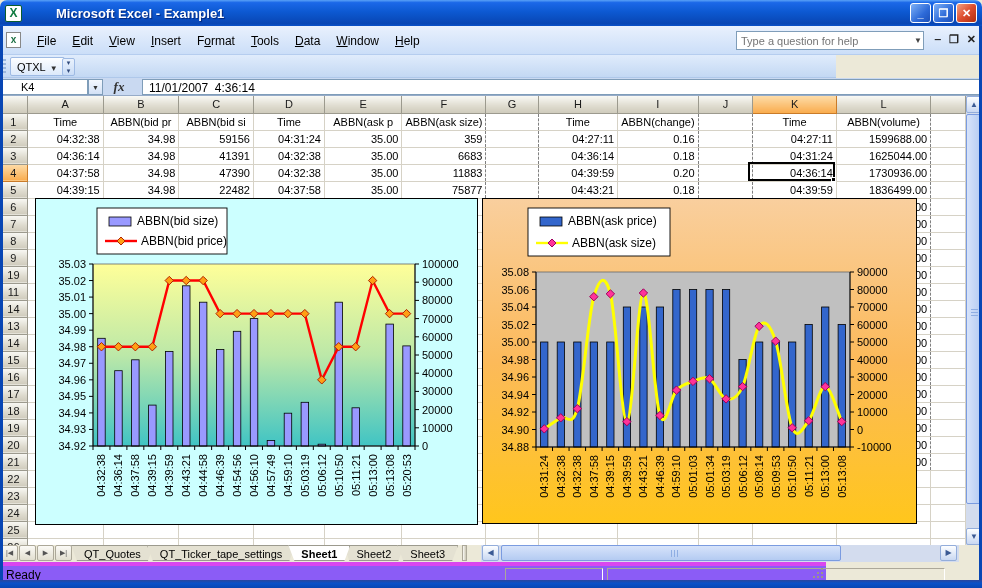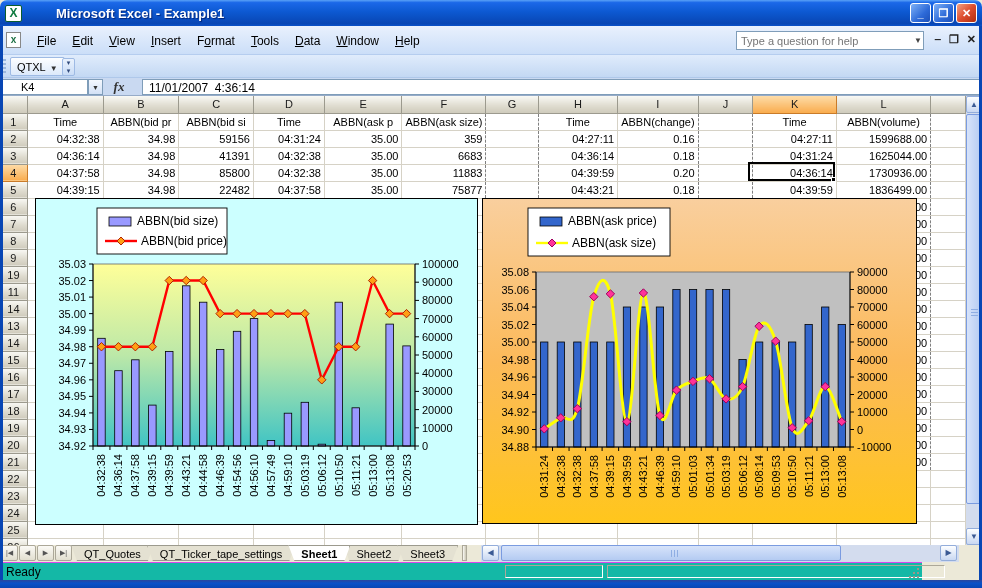--- a/index.html
+++ b/index.html
@@ -26,21 +26,21 @@
   .doc-icon { width:15px; height:16px; background:#fff; border:1px solid #888; margin:0 8px 0 6px;
     color:#1E7145; font-size:10px; font-weight:bold; text-align:center; line-height:14px; }
   .menu-item { font-size:12px; color:#000; padding:4px 8px; cursor:default; }
   #question-box { position:absolute; right:58px; top:5px; width:188px; height:19px; border:1px solid #7F9DB9;
     background:#fff; font-size:11px; color:#7b7b7b; padding:2px 14px 2px 4px; }
   #question-arrow { position:absolute; right:60px; top:10px; font-size:8px; color:#444; }
   #book-btns { position:absolute; right:6px; top:7px; display:flex; gap:8px; color:#222;
     font-size:11px; font-weight:bold; }
 
   
-  #toolbar { position:absolute; left:0; top:55px; width:982px; height:23px;
+  #toolbar { position:absolute; left:0; top:55px; width:836px; height:23px;
     background:linear-gradient(180deg,#E0ECFC,#C3D8F3); border-bottom:1px solid #AFC8EA; }
   .grip { position:absolute; left:3px; top:4px; width:3px; height:15px;
     background:repeating-linear-gradient(180deg,#9AB6DC 0 2px,transparent 2px 4px); }
   #qtxl-btn { position:absolute; left:10px; top:2px; height:19px; padding:2px 6px;
     border:1px solid #9EBAE4; border-radius:2px; background:linear-gradient(180deg,#FDFEFF,#DCE9FA);
     font-size:11px; color:#000; }
   #qtxl-btn .arr { font-size:8px; margin-left:4px; color:#333; }
   #tb-overflow { position:absolute; left:62px; top:3px; width:13px; height:18px; border:1px solid #9EBAE4;
     border-radius:2px; background:linear-gradient(180deg,#EAF2FD,#C9DCF6); color:#30497a; font-size:7px;
     text-align:center; line-height:8px; }
@@ -105,22 +105,22 @@
   #hscroll { position:absolute; left:481px; top:545px; width:478px; height:17px; background:#D3DCEE; }
   .hb { position:absolute; top:0; width:17px; height:16px; border:1px solid #93ADDB; border-radius:2px;
     background:linear-gradient(180deg,#FDFEFF,#C9D8F2); color:#3B5A94; font-size:8px; text-align:center; line-height:14px; }
   #hthumb { position:absolute; left:20px; top:0; width:340px; height:16px; border:1px solid #7A9BE0; border-radius:2px;
     background:linear-gradient(180deg,#D7E3FA,#B4CBF2); }
   #hthumb:after { content:""; position:absolute; top:4px; left:50%; width:8px; height:7px;
     background:repeating-linear-gradient(90deg,#8FAEE3 0 1px,transparent 1px 3px); }
   #tabcorner { position:absolute; left:959px; top:545px; width:23px; height:17px; background:#ECE9D8; }
 
   
-  #statusbar { position:absolute; left:0; top:562px; width:922px; height:18px; background:#14b8a6;
-    border-top:1px solid #d946ef; }
+  #statusbar { position:absolute; left:0; top:562px; width:826px; height:18px; background:#8b5cf6;
+    border-top:4px solid #d946ef; }
   #status-msg { position:absolute; left:6px; top:2px; font-size:12px; color:#000; }
   .spane { position:absolute; top:2px; height:13px; border:1px solid; border-color:#ACA899 #FFF #FFF #ACA899; }
   #grip-corner { position:absolute; right:2px; bottom:1px; width:13px; height:13px;
     background:
       radial-gradient(circle at 11px 3px,#9a968a 1px,transparent 1.4px),
       radial-gradient(circle at 11px 7px,#9a968a 1px,transparent 1.4px),
       radial-gradient(circle at 7px 7px,#9a968a 1px,transparent 1.4px),
       radial-gradient(circle at 11px 11px,#9a968a 1px,transparent 1.4px),
       radial-gradient(circle at 7px 11px,#9a968a 1px,transparent 1.4px),
       radial-gradient(circle at 3px 11px,#9a968a 1px,transparent 1.4px); }
@@ -249,21 +249,21 @@
             <td class="num dashR">0.18</td>
             <td class="num dashR"></td>
             <td class="num">04:31:24</td>
             <td class="num dashR">1625044.00</td>
             <td></td>
           </tr>
           <tr>
             <td class="rh sel">4</td>
             <td class="num">04:37:58</td>
             <td class="num">34.98</td>
-            <td class="num">85800</td>
+            <td class="num">47390</td>
             <td class="num">04:32:38</td>
             <td class="num">35.00</td>
             <td class="num dashR">11883</td>
             <td class="num dashR"></td>
             <td class="num">04:39:59</td>
             <td class="num dashR">0.20</td>
             <td class="num dashR"></td>
             <td class="num">04:36:14</td>
             <td class="num dashR">1730936.00</td>
             <td></td>

